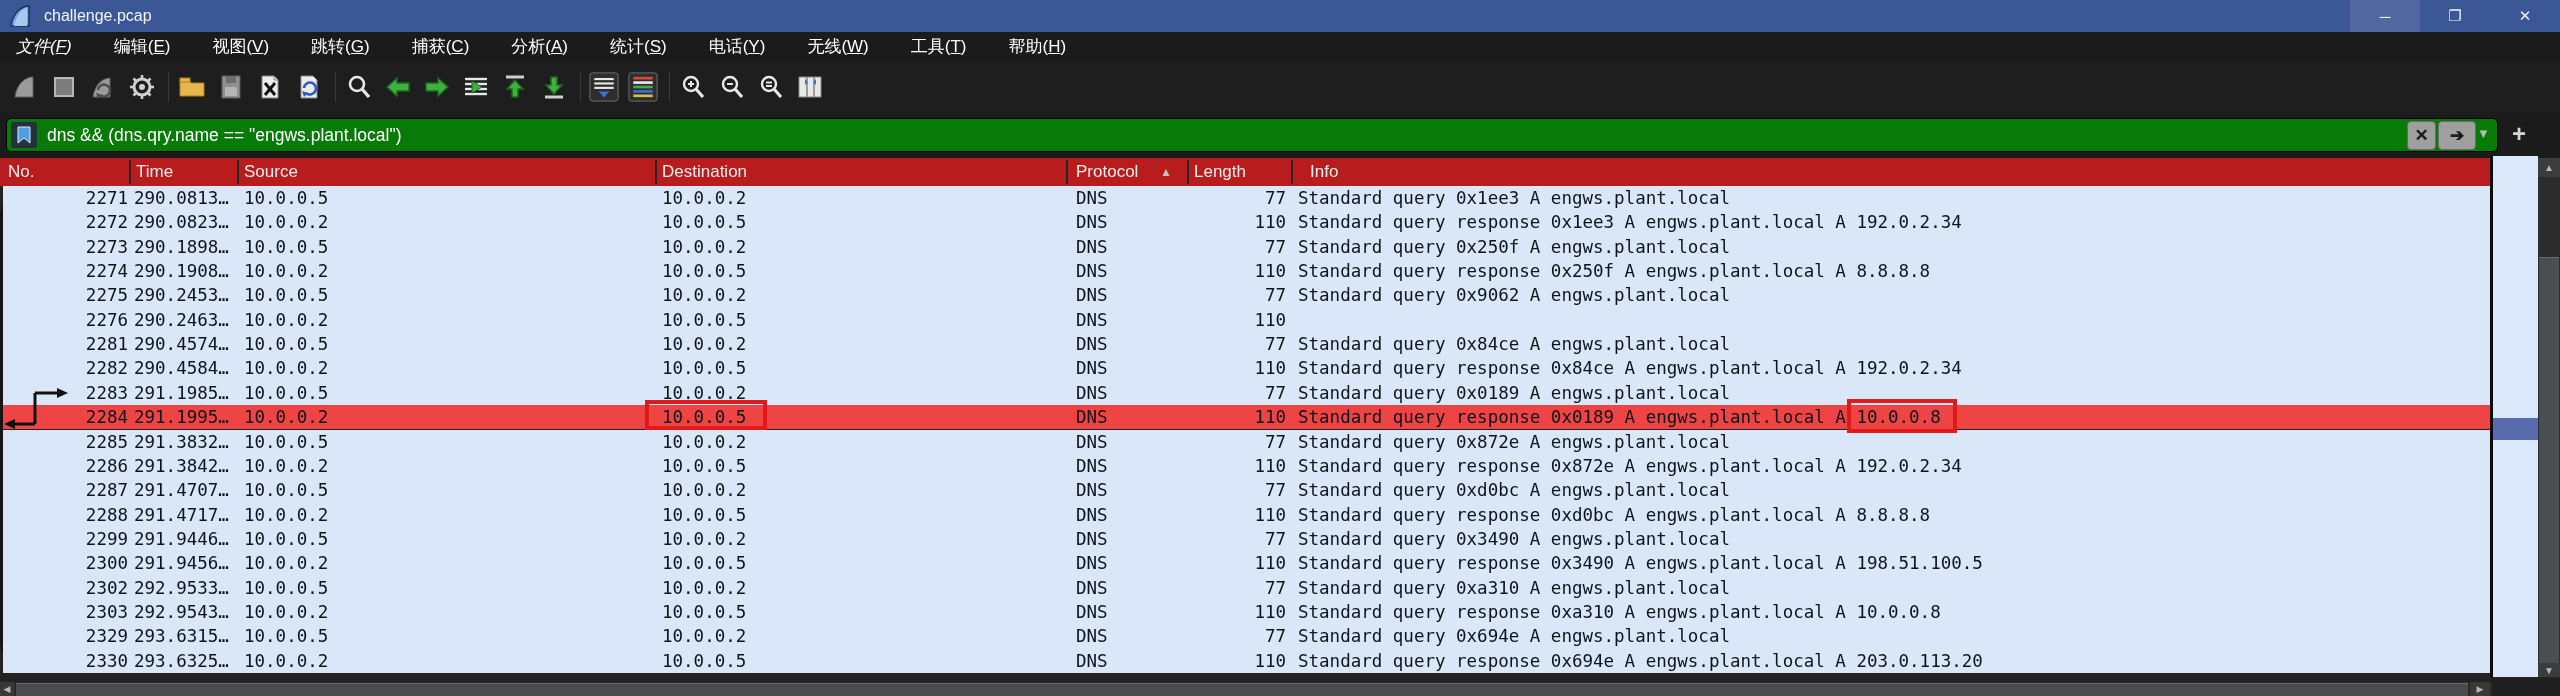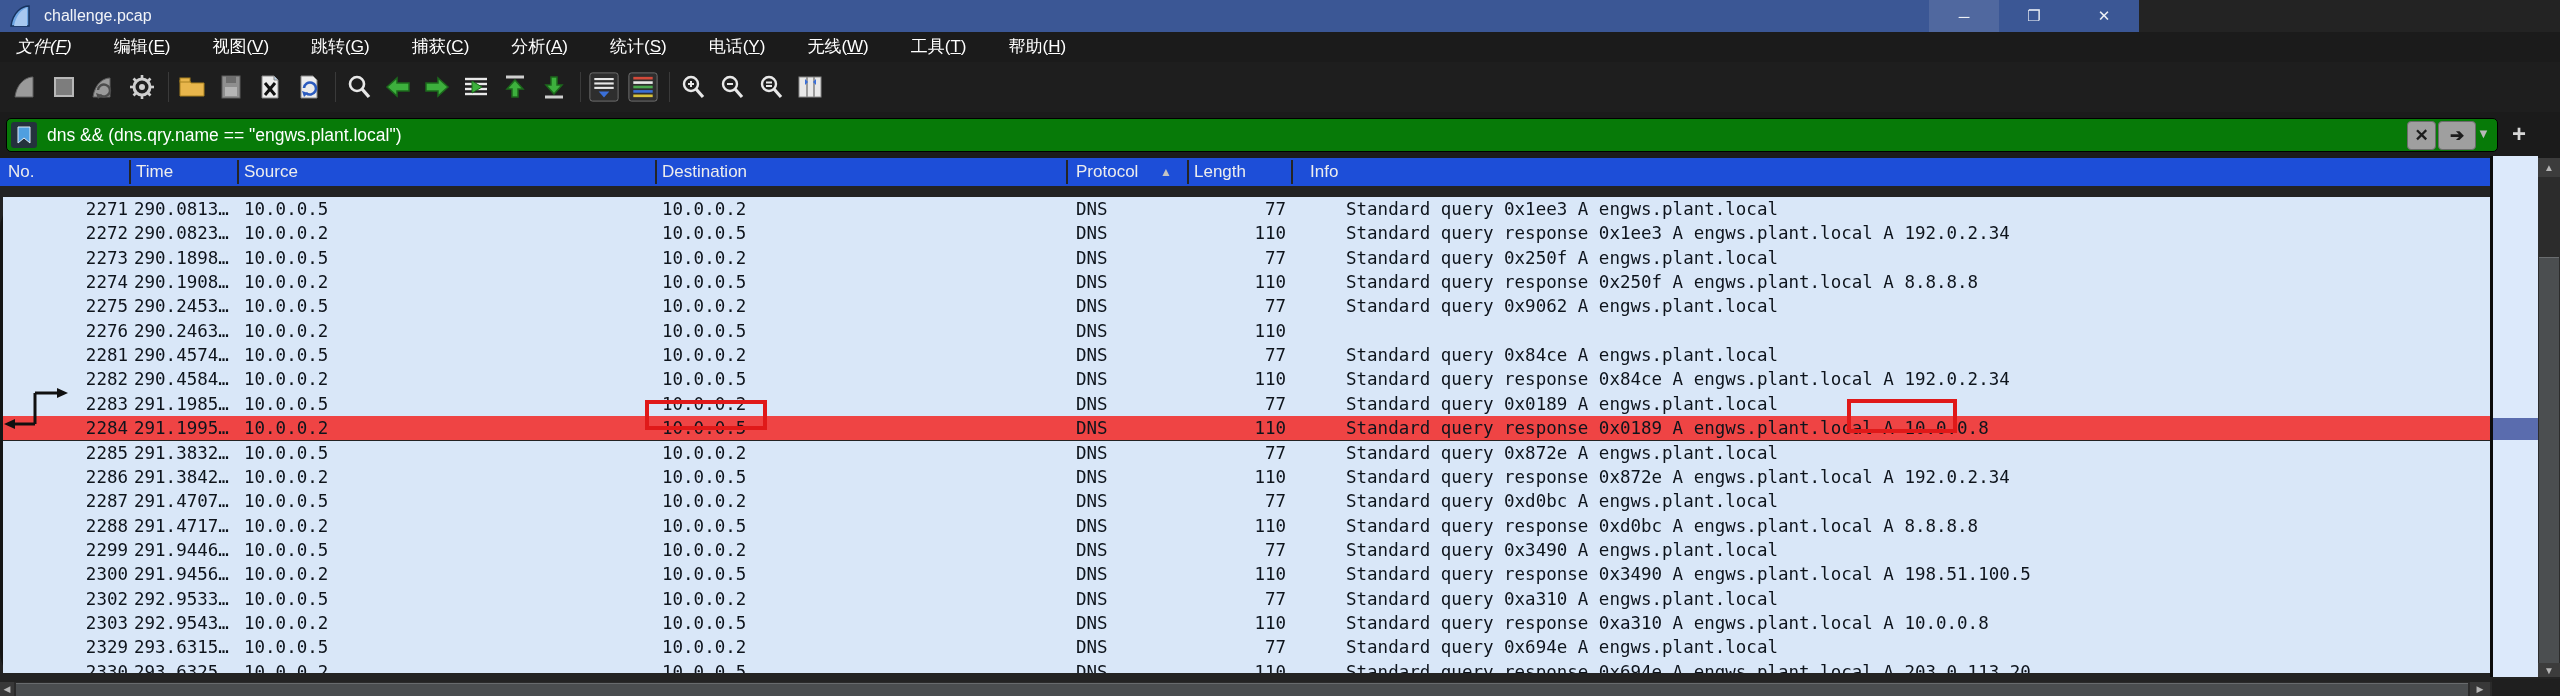--- a/index.html
+++ b/index.html
@@ -2,21 +2,21 @@
 <html><head>
 <meta charset="utf-8">
 <style>
   html,body{margin:0;padding:0;}
   body{
     width:2560px;height:696px;overflow:hidden;position:relative;
     background:#232323;font-family:"Liberation Sans",sans-serif;
     -webkit-font-smoothing:antialiased;
   }
   
-  #titlebar{position:absolute;left:0;top:0;width:2139px;height:32px;background:#3b5795;display:flex;align-items:center;}
+  #titlebar{position:absolute;left:0;top:0;width:2560px;height:32px;background:#3b5795;display:flex;align-items:center;}
   #titlebar .app-icon{width:26px;height:26px;margin-left:8px;}
   #titlebar .title-text{color:#f2f4f8;font-size:16px;margin-left:10px;}
   #win-controls{position:absolute;right:0;top:0;height:32px;display:flex;}
   .win-btn{width:70px;height:32px;display:flex;align-items:center;justify-content:center;color:#eef1f6;font-size:15px;}
   .win-btn.min{background:#50689f;}
   
   #menubar{position:absolute;left:0;top:32px;width:2560px;height:30px;background:#1b1b1b;display:flex;align-items:center;}
   .menu-item{color:#ffffff;font-size:17px;padding:0 14px;height:30px;line-height:30px;margin-left:14px;white-space:nowrap;}
   .menu-item:first-child{margin-left:2px;font-style:italic;}
   .menu-item u{text-decoration:underline;}
@@ -28,36 +28,36 @@
   #filterbar{position:absolute;left:0;top:112px;width:2560px;height:46px;background:#1b1b1b;}
   #filter-field{position:absolute;left:6px;top:6px;width:2492px;height:34px;background:#077a08;border:1px solid #000;border-radius:5px;box-sizing:border-box;display:flex;align-items:center;}
   #filter-bookmark{width:26px;height:26px;margin-left:4px;background:#24313d;border-radius:3px;display:flex;align-items:center;justify-content:center;}
   #filter-text{color:#ffffff;font-size:17.5px;margin-left:10px;white-space:pre;}
   .filter-btn{position:absolute;top:9px;width:27px;height:27px;background:#9f9f9f;border:1px solid #6b6b6b;border-radius:4px;color:#1c1c1c;font-size:17px;font-weight:bold;display:flex;align-items:center;justify-content:center;}
   #filter-clear{left:2407px;}
   #filter-apply{left:2438px;width:36px;}
   #filter-dropdown{position:absolute;left:2477px;top:14px;color:#b9b9b9;font-size:13px;}
   #filter-add{position:absolute;left:2512px;top:8px;color:#d6d6d6;font-size:24px;font-weight:bold;}
   
-  #header{position:absolute;left:0;top:158px;width:2490px;height:28px;background:#1d4ed8;color:#ededed;font-size:17px;}
+  #header{position:absolute;left:0;top:158px;width:2490px;height:28px;background:#b91c1c;color:#ededed;font-size:17px;}
   .hcell{position:absolute;top:0;height:28px;line-height:28px;white-space:nowrap;}
   .vdiv{position:absolute;top:2px;height:24px;width:2px;background:#252525;}
   #sort-arrow{position:absolute;left:1160px;top:0;height:28px;line-height:28px;color:#c3c3c3;font-size:12px;}
   
-  #packets{position:absolute;left:0;top:197px;width:2140px;height:487px;border-left:3px solid #151515;box-sizing:border-box;border-radius:32px;}
+  #packets{position:absolute;left:0;top:186px;width:2140px;height:487px;border-left:3px solid #151515;box-sizing:border-box;border-radius:32px;}
   .prow{position:absolute;left:0;width:2487px;height:24.35px;background:#d9e7f8;}
   .prow.sel{background:#ef4444;}
   .pcell{position:absolute;top:0;height:24.35px;line-height:24.5px;font-family:"DejaVu Sans Mono","Liberation Mono",monospace;font-size:17.5px;color:#0e141c;white-space:pre;}
   .cell-no{left:0;width:125px;text-align:right;}
   .cell-time{left:131px;}
   .cell-src{left:241px;}
   .cell-dst{left:659px;}
   .cell-proto{left:1073px;}
   .cell-len{left:1156px;width:127px;text-align:right;}
-  .cell-info{left:1295px;margin-left:48px;}
+  .cell-info{left:1295px;}
   
   .red-box{position:absolute;border:4px solid #e01919;box-sizing:border-box;}
   #box-dst{left:645px;top:400px;width:122px;height:30px;}
   #box-ans{left:1847px;top:399px;width:110px;height:34px;}
   #related-marker{position:absolute;left:2px;top:388px;}
   
   #map-sep{position:absolute;left:2490px;top:156px;width:3px;height:521px;background:#0c0c0c;}
   #minimap{position:absolute;left:2493px;top:156px;width:45px;height:521px;background:#dce9fb;}
   #minimap-band{position:absolute;left:0;top:262px;width:45px;height:22px;background:#5a6cae;}
   #vscroll{position:absolute;left:2538px;top:158px;width:22px;height:519px;background:#2c2c2c;}

